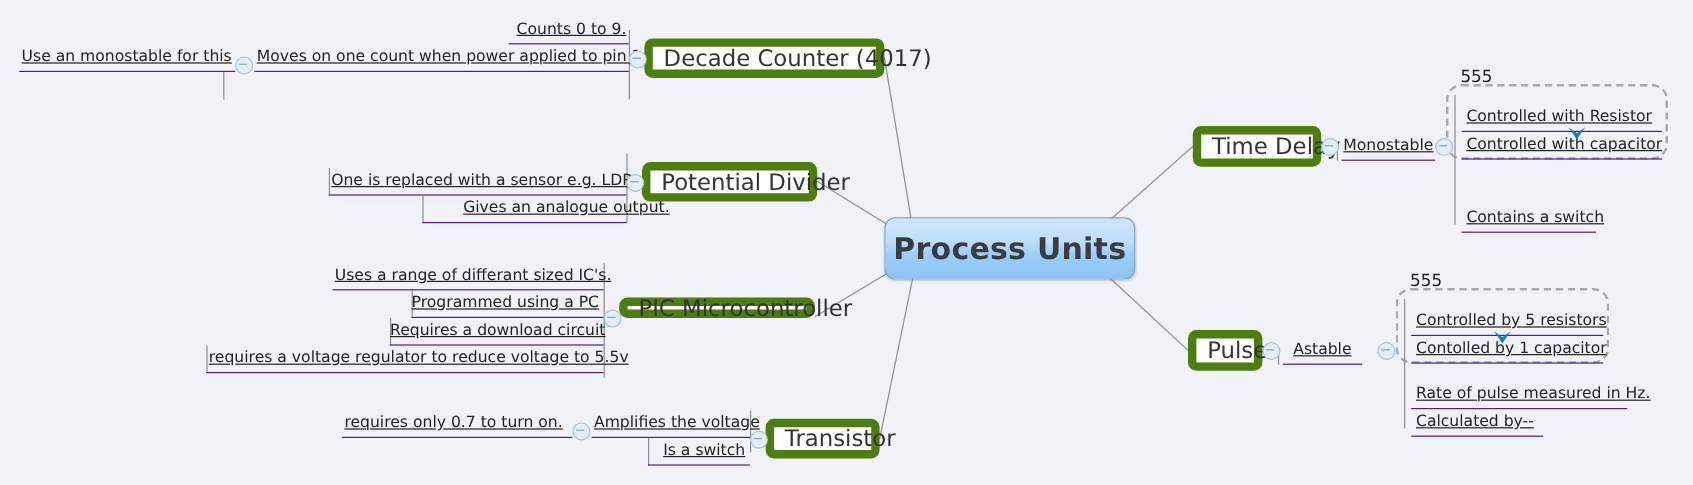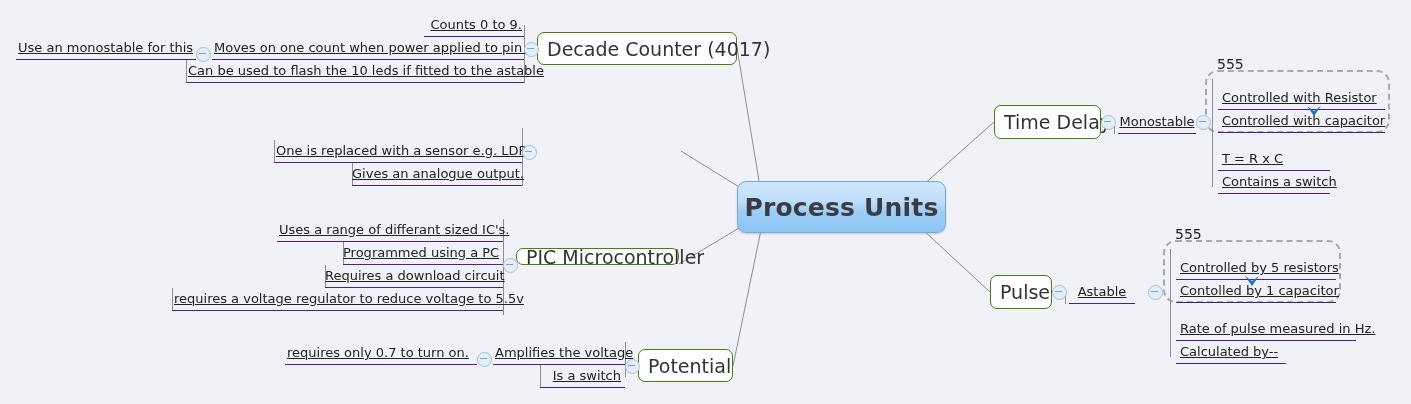--- a/index.html
+++ b/index.html
@@ -46,21 +46,21 @@
     z-index: 6;
   }
 
   
   .node-box {
     position: absolute;
     box-sizing: border-box;
     display: flex;
     align-items: center;
     white-space: nowrap;
-    border: 1px solid #4d7c0f;
+    border: 7px solid #4d7c0f;
     border-radius: 7px;
     background: #ffffff;
     color: #333333;
     font-size: 19px;
     padding: 0 9px;
     z-index: 5;
   }
 
   
   .leaf {
@@ -168,34 +168,34 @@
 
   <div class="leaf" style="left:212px; top:37px; width:312px; padding-left:2px;">
     <span>Moves on one count when power applied to pin 14</span>
   </div>
   <div class="toggle" style="left:196px; top:47px;"></div>
   <div class="stem" style="left:196px; top:53px; height:1px; width:0;"></div>
   <div class="leaf" style="left:16px; top:37px; width:180px; padding-left:2px;">
     <span>Use an monostable for this</span>
   </div>
 
-  <div class="leaf" style="left:186px; top:60px; width:338px; padding-left:2px;">
-    <span>Can be used to flash the 10 leds if fitted to the astable</span>
-  </div>
   <div class="stem" style="left:186px; top:60px; height:23px;"></div>
 
+  <div class="node-box" style="left:535px; top:135px; width:146px; height:33px;">
+    <span>Potential Divider</span>
+  </div>
   <div class="toggle" style="left:522px; top:145px;"></div>
 
   <div class="stem" style="left:522px; top:128px; height:58px;"></div>
 
   <div class="leaf" style="left:274px; top:140px; width:248px; padding-left:2px;">
     <span>One is replaced with a sensor e.g. LDR.</span>
   </div>
   <div class="stem" style="left:274px; top:140px; height:23px;"></div>
-  <div class="leaf" style="left:352px; top:163px; width:170px; text-align:right; padding-right:2px;">
+  <div class="leaf" style="left:352px; top:163px; width:170px; text-align:right; padding-right:2px;padding-left:34px;">
     <span>Gives an analogue output.</span>
   </div>
   <div class="stem" style="left:352px; top:163px; height:23px;"></div>
 
   <div class="node-box" style="left:516px; top:248px; width:163px; height:17px;">
     <span>PIC Microcontroller</span>
   </div>
   <div class="toggle" style="left:503px; top:258px;"></div>
 
   <div class="stem" style="left:503px; top:219px; height:96px;"></div>
@@ -210,21 +210,21 @@
   <div class="leaf" style="left:325px; top:265px; width:178px; text-align:right; padding-right:4px;">
     <span>Requires a download circuit</span>
   </div>
   <div class="stem" style="left:325px; top:265px; height:23px;"></div>
   <div class="leaf" style="left:172px; top:288px; width:331px; text-align:left; padding-left:2px;">
     <span>requires a voltage regulator to reduce voltage to 5.5v</span>
   </div>
   <div class="stem" style="left:172px; top:288px; height:23px;"></div>
 
   <div class="node-box" style="left:638px; top:349px; width:95px; height:33px;">
-    <span>Potential</span>
+    <span>Transistor</span>
   </div>
   <div class="toggle" style="left:625px; top:359px;"></div>
 
   <div class="stem" style="left:625px; top:342px; height:35px;"></div>
 
   <div class="leaf" style="left:493px; top:342px; width:132px; padding-left:2px;">
     <span>Amplifies the voltage</span>
   </div>
   <div class="toggle" style="left:477px; top:352px;"></div>
   <div class="leaf" style="left:285px; top:342px; width:192px; padding-left:2px;">
@@ -257,23 +257,20 @@
   </div>
   <div class="leaf" style="left:1218px; top:87px; width:167px; padding-left:4px;">
     <span>Controlled with Resistor</span>
   </div>
   <div class="marker" style="left:1305px; top:103px;">
     <svg width="18" height="18" viewBox="0 0 18 18" xmlns="http://www.w3.org/2000/svg">
       <path d="M2 3 L9 13 L16 3 L9 8 Z" fill="#1976d9"></path>
     </svg>
   </div>
 
-  <div class="leaf" style="left:1218px; top:148px; width:112px; padding-left:4px;">
-    <span>T = R x C</span>
-  </div>
   <div class="leaf" style="left:1218px; top:171px; width:112px; padding-left:4px;">
     <span>Contains a switch</span>
   </div>
 
   <div class="node-box" style="left:990px; top:275px; width:62px; height:34px;">
     <span>Pulse</span>
   </div>
   <div class="toggle" style="left:1052px; top:285px;"></div>
 
   <div class="leaf" style="left:1069px; top:281px; width:66px; text-align:center;">

